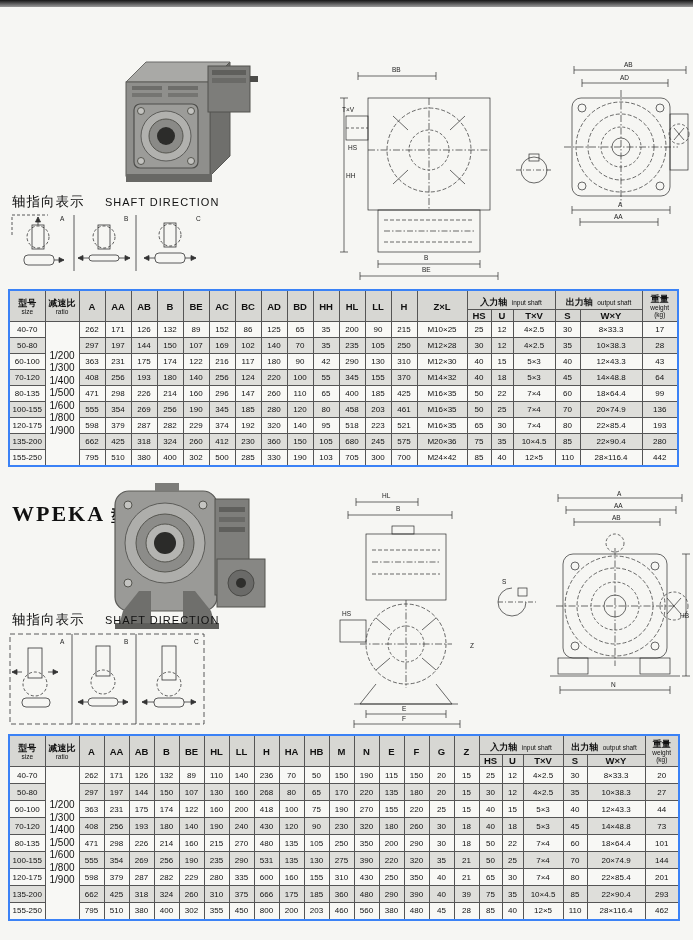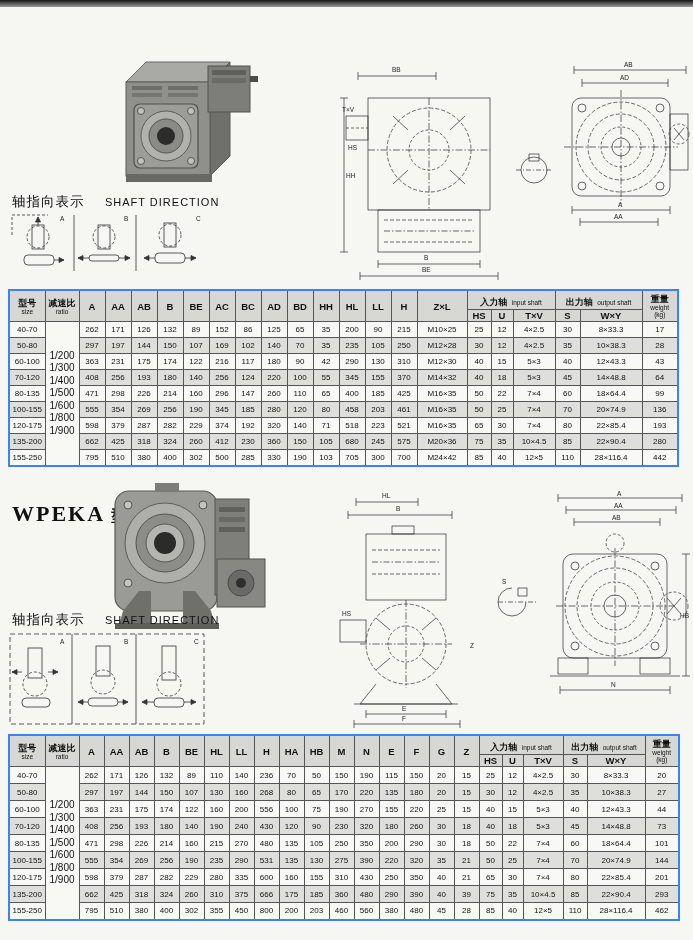--- a/index.html
+++ b/index.html
@@ -404,21 +404,21 @@
             <td class="size-cell">120-175</td>
             <td>598</td>
             <td>379</td>
             <td>287</td>
             <td>282</td>
             <td>229</td>
             <td>374</td>
             <td>192</td>
             <td>320</td>
             <td>140</td>
-            <td>71</td>
+            <td>95</td>
             <td>518</td>
             <td>223</td>
             <td>521</td>
             <td>M16×35</td>
             <td>65</td>
             <td>30</td>
             <td>7×4</td>
             <td>80</td>
             <td>22×85.4</td>
             <td>193</td>
@@ -755,21 +755,21 @@
           </tr>
           <tr>
             <td class="size-cell">60-100</td>
             <td>363</td>
             <td>231</td>
             <td>175</td>
             <td>174</td>
             <td>122</td>
             <td>160</td>
             <td>200</td>
-            <td>556</td>
+            <td>418</td>
             <td>100</td>
             <td>75</td>
             <td>190</td>
             <td>270</td>
             <td>155</td>
             <td>220</td>
             <td>25</td>
             <td>15</td>
             <td>40</td>
             <td>15</td>

